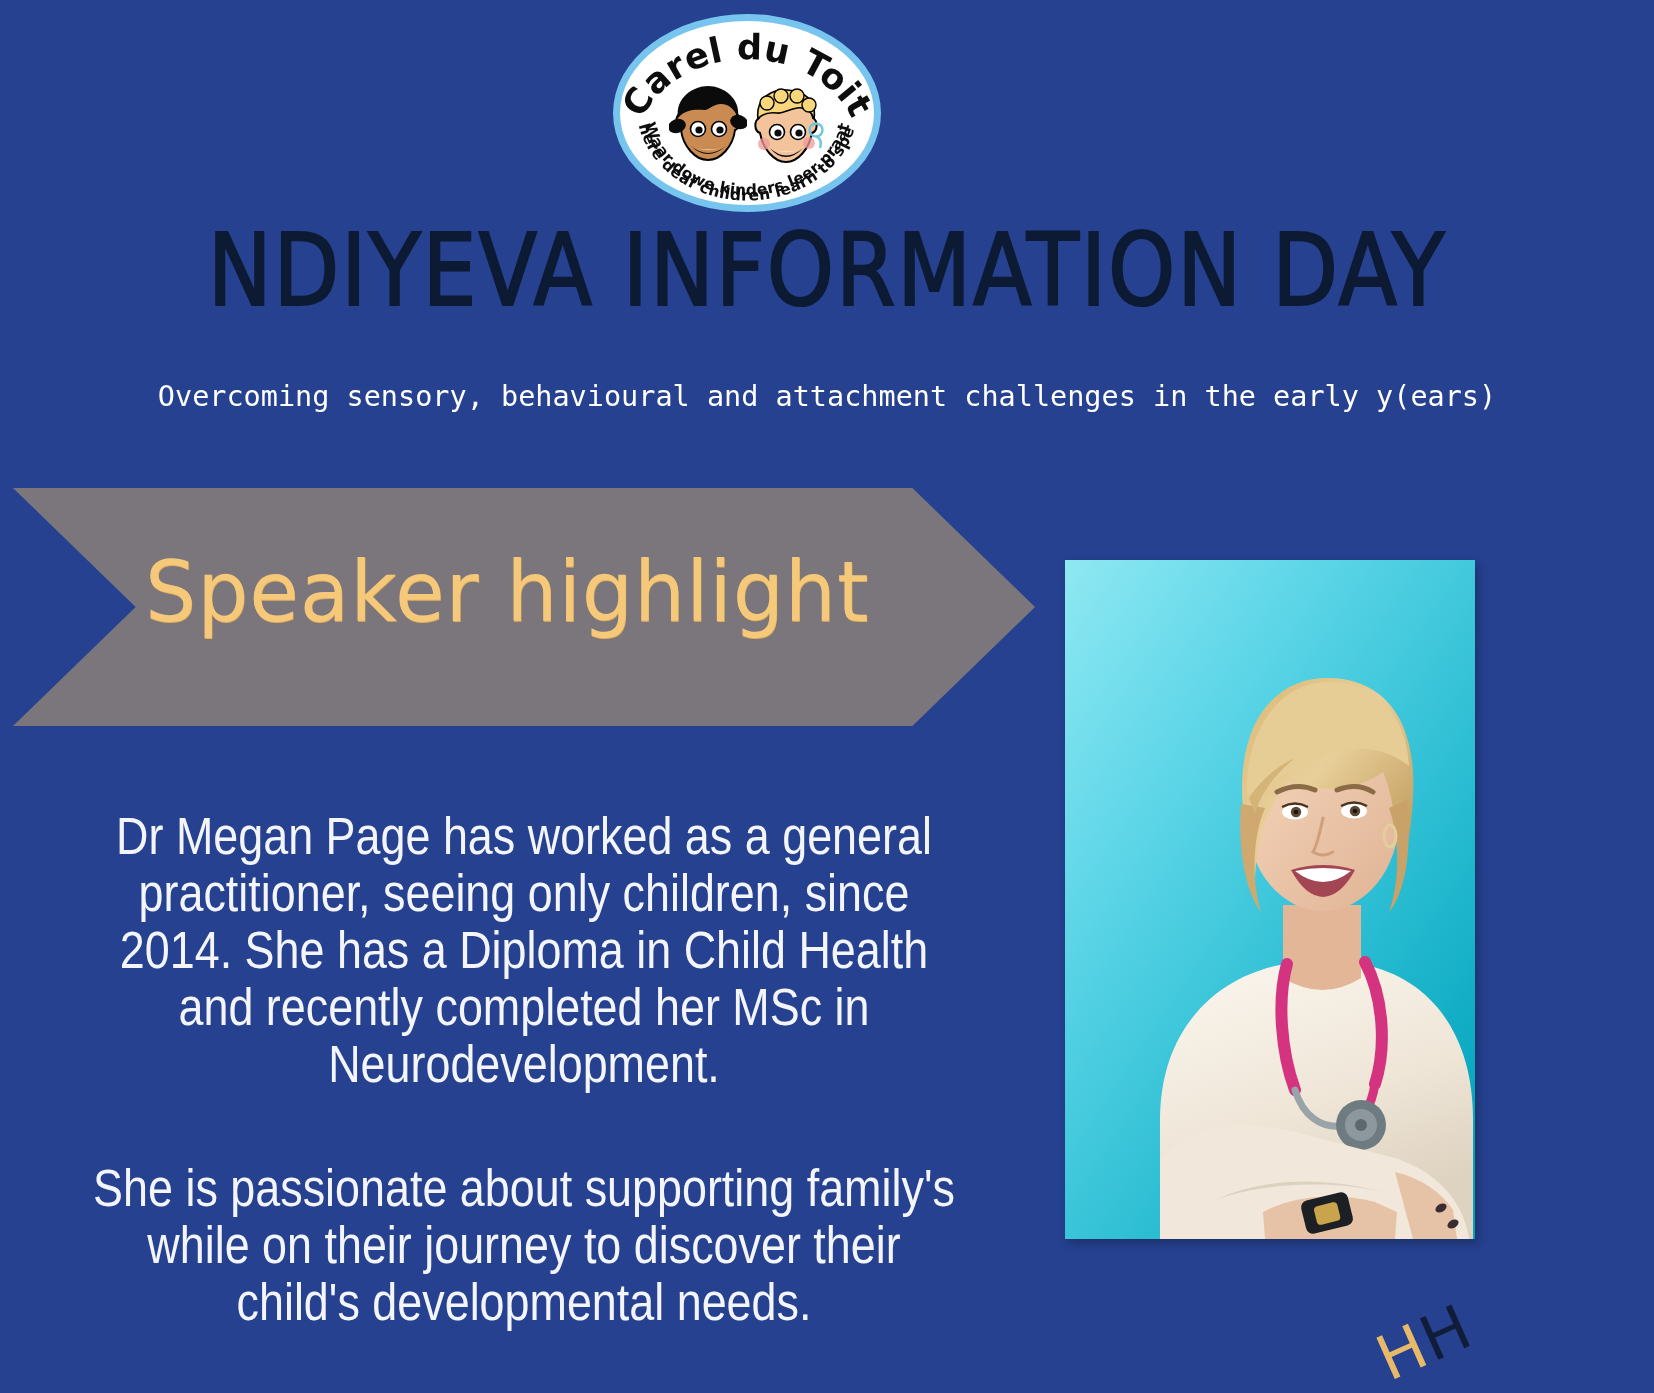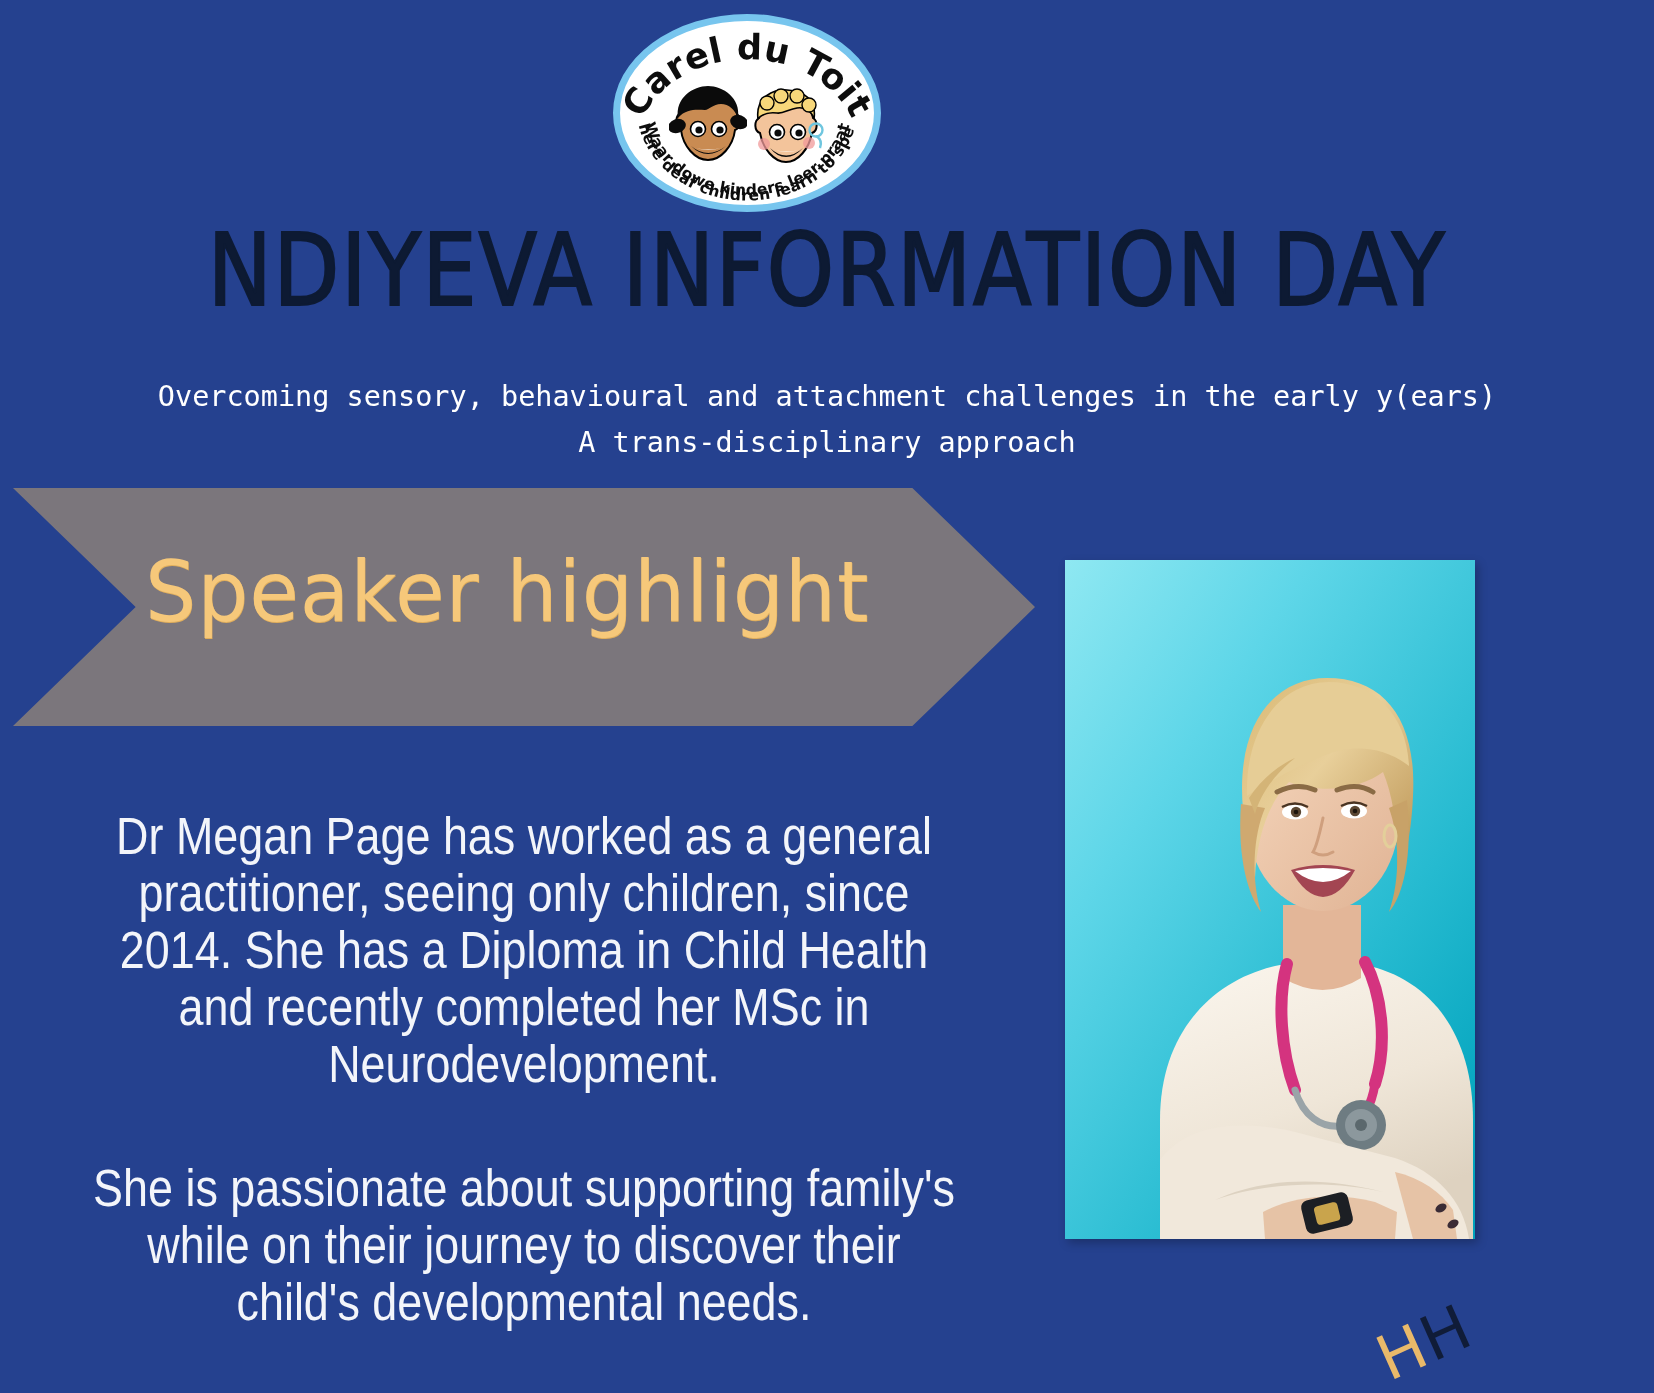--- a/index.html
+++ b/index.html
@@ -232,21 +232,20 @@
       <text class="arc-b2">
         <textPath href="#arcBot2" startOffset="50%" text-anchor="middle" id="tp-b2">Where deaf children learn to speak</textPath>
       </text>
     </svg>
   </div>
 
   <div id="main-title">NDIYEVA INFORMATION DAY</div>
 
   <div id="subtitle">
     <span class="sub-line">Overcoming sensory, behavioural and attachment challenges in the early y(ears)</span>
-    <span class="sub-line">A trans-disciplinary approach</span>
   </div>
 
   <div id="speaker-banner"></div>
   <div id="speaker-banner-label">Speaker highlight</div>
 
   <div id="bio">
     <p>Dr Megan Page has worked as a general practitioner, seeing only children, since 2014. She has a Diploma in Child Health and recently completed her MSc in Neurodevelopment.</p>
     <div class="bio-gap"></div>
     <p>She is passionate about supporting family's while on their journey to discover their child's developmental needs.</p>
   </div>

